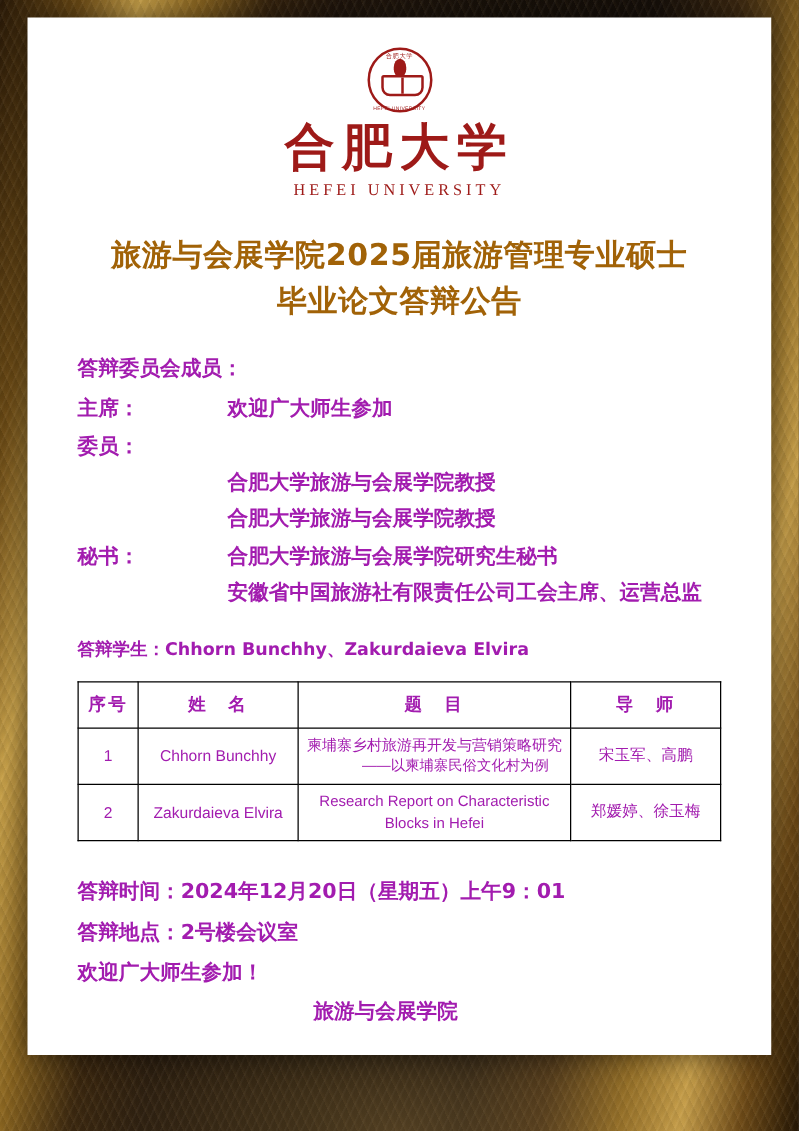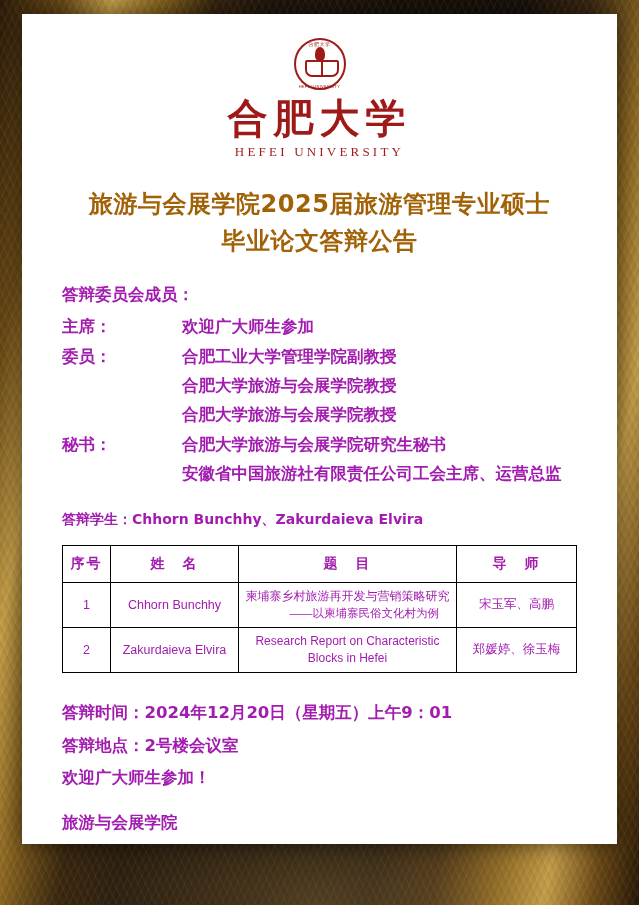--- a/index.html
+++ b/index.html
@@ -199,22 +199,22 @@
     margin-top: 24px;
     font-size: 16.5px;
     font-weight: bold;
     font-family: "DejaVu Sans", sans-serif;
     line-height: 1.95;
   }
   .footer-lines .plain {
     font-weight: bold;
   }
   .signature {
-    margin-top: 18px;
-    text-align: left;
+    margin-top: 4px;
+    text-align: center;
     padding-right: 22px;
     font-size: 16.5px;
     font-weight: bold;
     font-family: Liberation Serif, serif;
   }
 </style>
 </head>
 <body>
 
 <div class="poster">
@@ -243,21 +243,20 @@
     <div class="body">
 
       <div class="section-label">答辩委员会成员：</div>
 
       <div class="member-row">
         <div class="member-role">主席：</div>
         <div class="member-name">欢迎广大师生参加</div>
       </div>
       <div class="member-row">
         <div class="member-role">委员：</div>
-        <div class="member-name">合肥工业大学管理学院副教授</div>
       </div>
       <div class="member-row">
         <div class="member-role"></div>
         <div class="member-name">合肥大学旅游与会展学院教授</div>
       </div>
       <div class="member-row">
         <div class="member-role"></div>
         <div class="member-name">合肥大学旅游与会展学院教授</div>
       </div>
       <div class="member-row">

